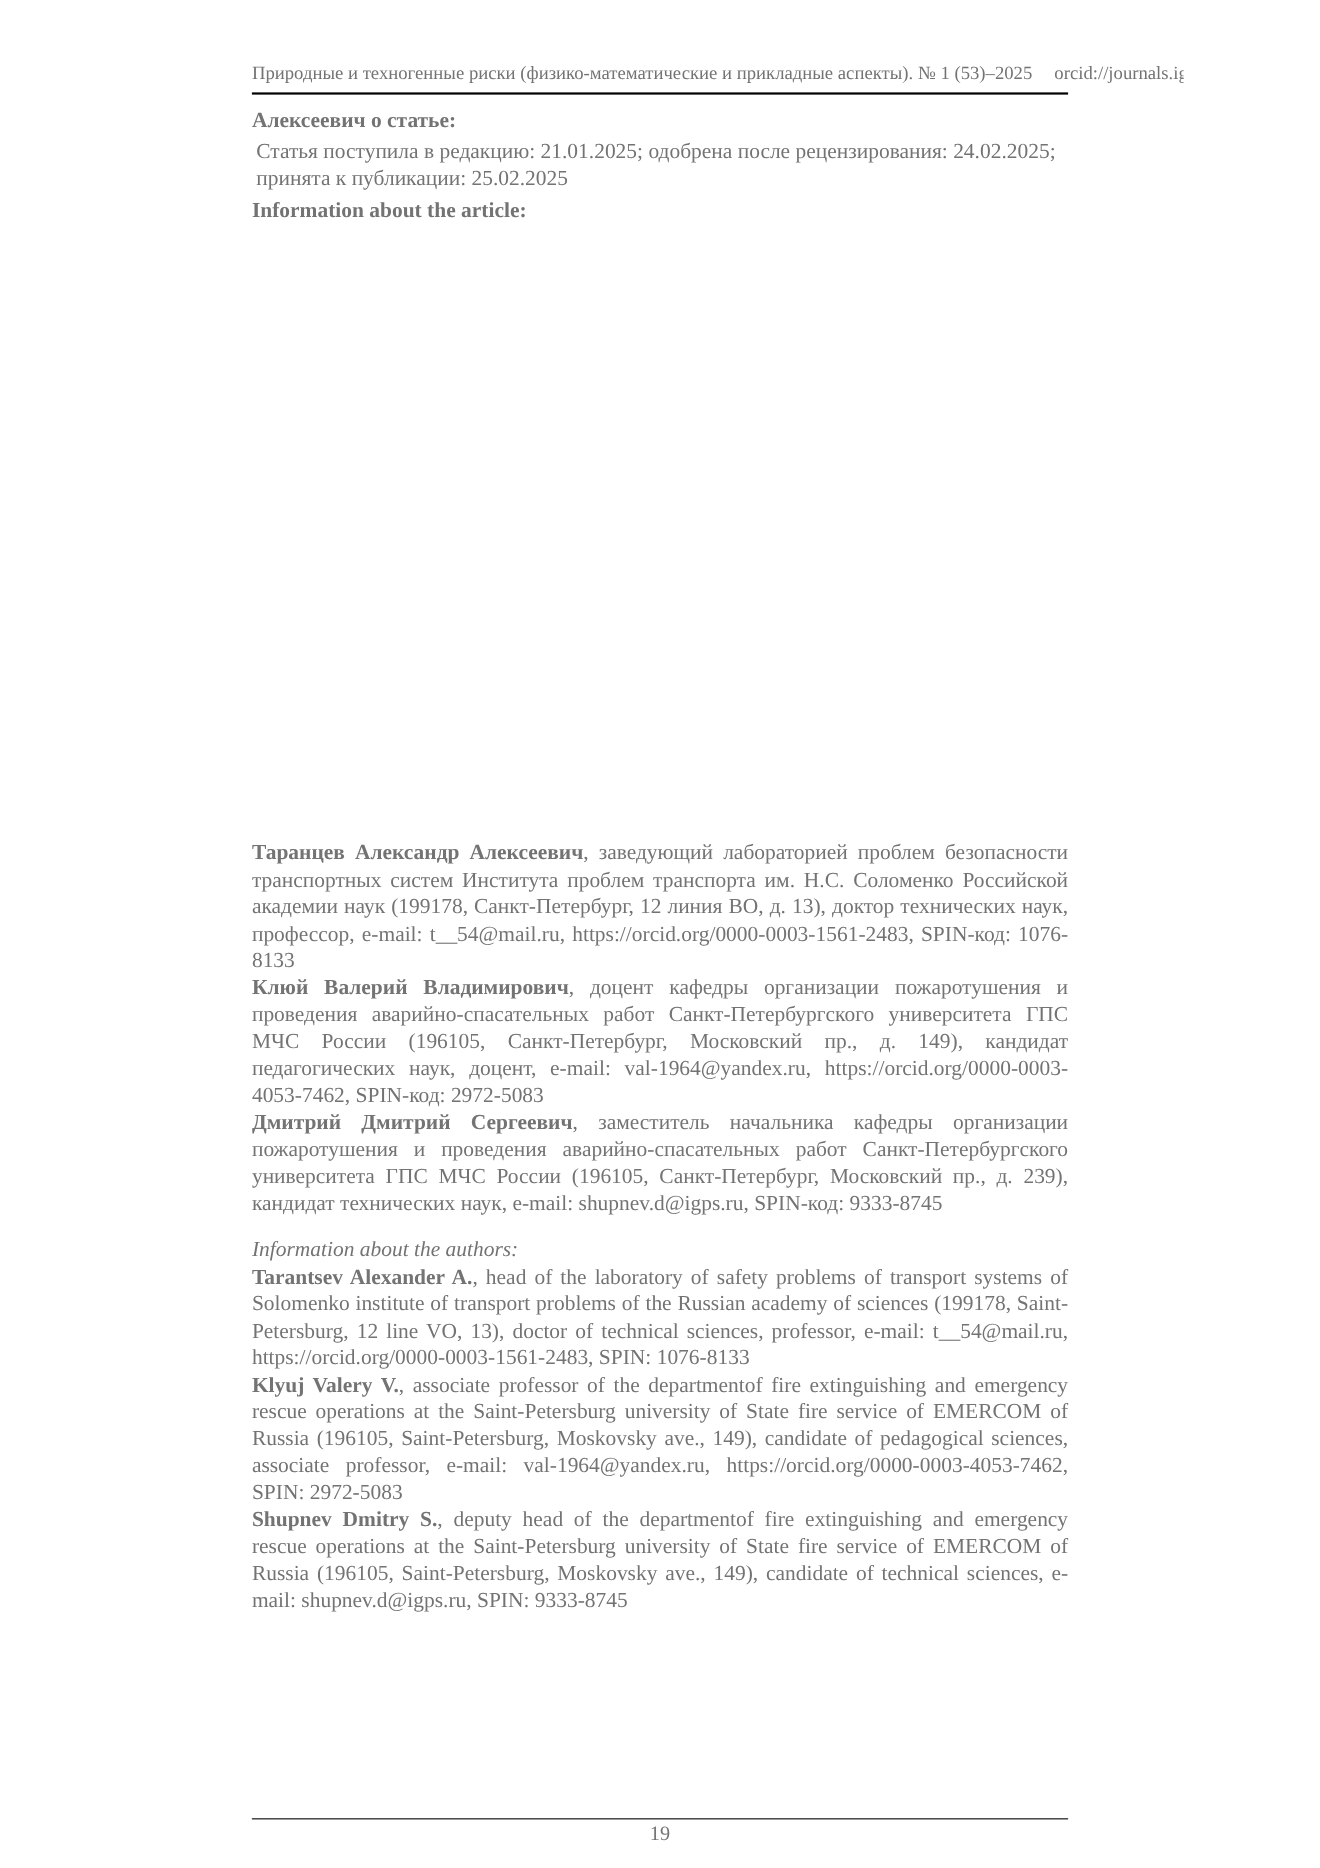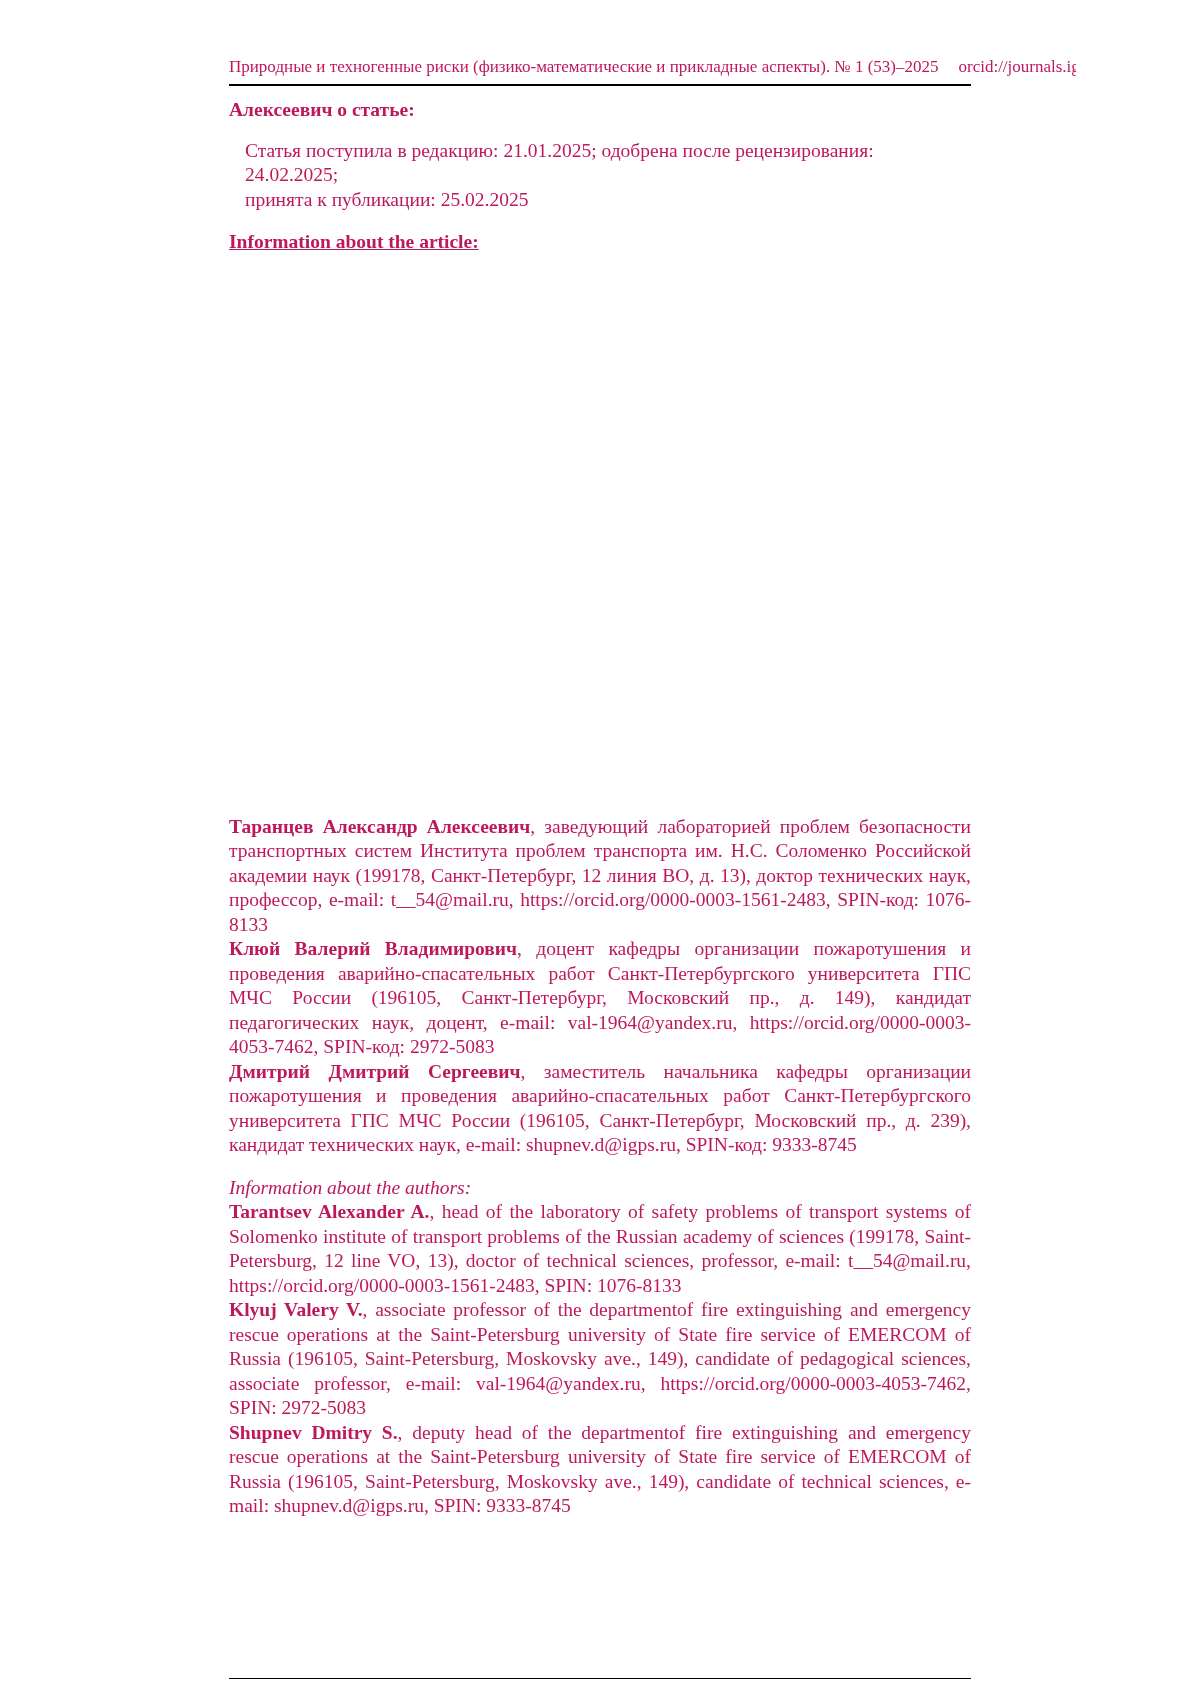--- a/index.html
+++ b/index.html
@@ -6,21 +6,21 @@
     margin: 0;
     padding: 0;
     background: #ffffff;
   }
   .page {
     position: relative;
     width: 952px;
     height: 1698px;
     margin: 0 auto;
     background: #ffffff;
-    color: #be185d;
+    color: #737373;
     font-family: "Liberation Serif", "DejaVu Serif", serif;
     box-sizing: border-box;
     padding: 56px 105px 0 105px;
     overflow: hidden;
   }
   .header {
     display: flex;
     justify-content: space-between;
     align-items: flex-end;
     font-size: 17px;
@@ -34,21 +34,21 @@
 
   .content {
     font-size: 19.5px;
     line-height: 24.5px;
   }
   .label-bold {
     font-weight: bold;
     margin: 12px 0 0 0;
   }
   .para {
-    margin: 16px;
+    margin: 4px;
   }
   .pre {
     white-space: pre-wrap;
   }
   .spacer {
     height: 560px;
   }
   .italic-heading {
     font-style: italic;
     margin: 0 0 0 0;
@@ -86,21 +86,21 @@
     <span class="title">Природные и техногенные риски (физико-математические и прикладные аспекты). № 1 (53)–2025</span>
     <span class="url">orcid://journals.igps.ru</span>
   </div>
 
   <div class="content">
 
     <p class="label-bold">Алексеевич о статье:</p>
     <p class="para pre">Статья поступила в редакцию: 21.01.2025; одобрена после рецензирования: 24.02.2025;
 принята к публикации: 25.02.2025</p>
 
-    <p class="label-bold" style="margin-top:18px;text-decoration:underline;">Information about the article:</p>
+    <p class="label-bold" style="margin-top:4px;">Information about the article:</p>
 
     <div class="spacer"></div>
 
     <div class="authors">
 
       <p class="author-para"><b>Таранцев Александр Алексеевич</b><span>, заведующий лабораторией проблем безопасности транспортных систем Института проблем транспорта им. Н.С. Соломенко Российской академии наук (199178, Санкт-Петербург, 12 линия ВО, д. 13), доктор технических наук, профессор, e-mail: t__54@mail.ru, https://orcid.org/0000-0003-1561-2483, SPIN-код: 1076-8133</span></p>
 
       <p class="author-para"><b>Клюй Валерий Владимирович</b><span>, доцент кафедры организации пожаротушения и проведения аварийно-спасательных работ Санкт-Петербургского университета ГПС МЧС России (196105, Санкт-Петербург, Московский пр., д. 149), кандидат педагогических наук, доцент, e-mail: val-1964@yandex.ru, https://orcid.org/0000-0003-4053-7462, SPIN-код: 2972-5083</span></p>
 
       <p class="author-para"><b>Дмитрий Дмитрий Сергеевич</b><span>, заместитель начальника кафедры организации пожаротушения и проведения аварийно-спасательных работ Санкт-Петербургского университета ГПС МЧС России (196105, Санкт-Петербург, Московский пр., д. 239), кандидат технических наук, e-mail: shupnev.d@igps.ru, SPIN-код: 9333-8745</span></p>
@@ -113,15 +113,16 @@
 
       <p class="author-para"><b>Klyuj Valery V.</b><span>, associate professor of the departmentof fire extinguishing and emergency rescue operations at the Saint-Petersburg university of State fire service of EMERCOM of Russia (196105, Saint-Petersburg, Moskovsky ave., 149), candidate of pedagogical sciences, associate professor, e-mail: val-1964@yandex.ru, https://orcid.org/0000-0003-4053-7462, SPIN: 2972-5083</span></p>
 
       <p class="author-para"><b>Shupnev Dmitry S.</b><span>, deputy head of the departmentof fire extinguishing and emergency rescue operations at the Saint-Petersburg university of State fire service of EMERCOM of Russia (196105, Saint-Petersburg, Moskovsky ave., 149), candidate of technical sciences, e-mail: shupnev.d@igps.ru, SPIN: 9333-8745</span></p>
     </div>
 
   </div>
 
   <div class="footer">
     <div class="footer-rule"></div>
+    <div class="page-number">19</div>
   </div>
 
 </div>
 
 </body></html>

